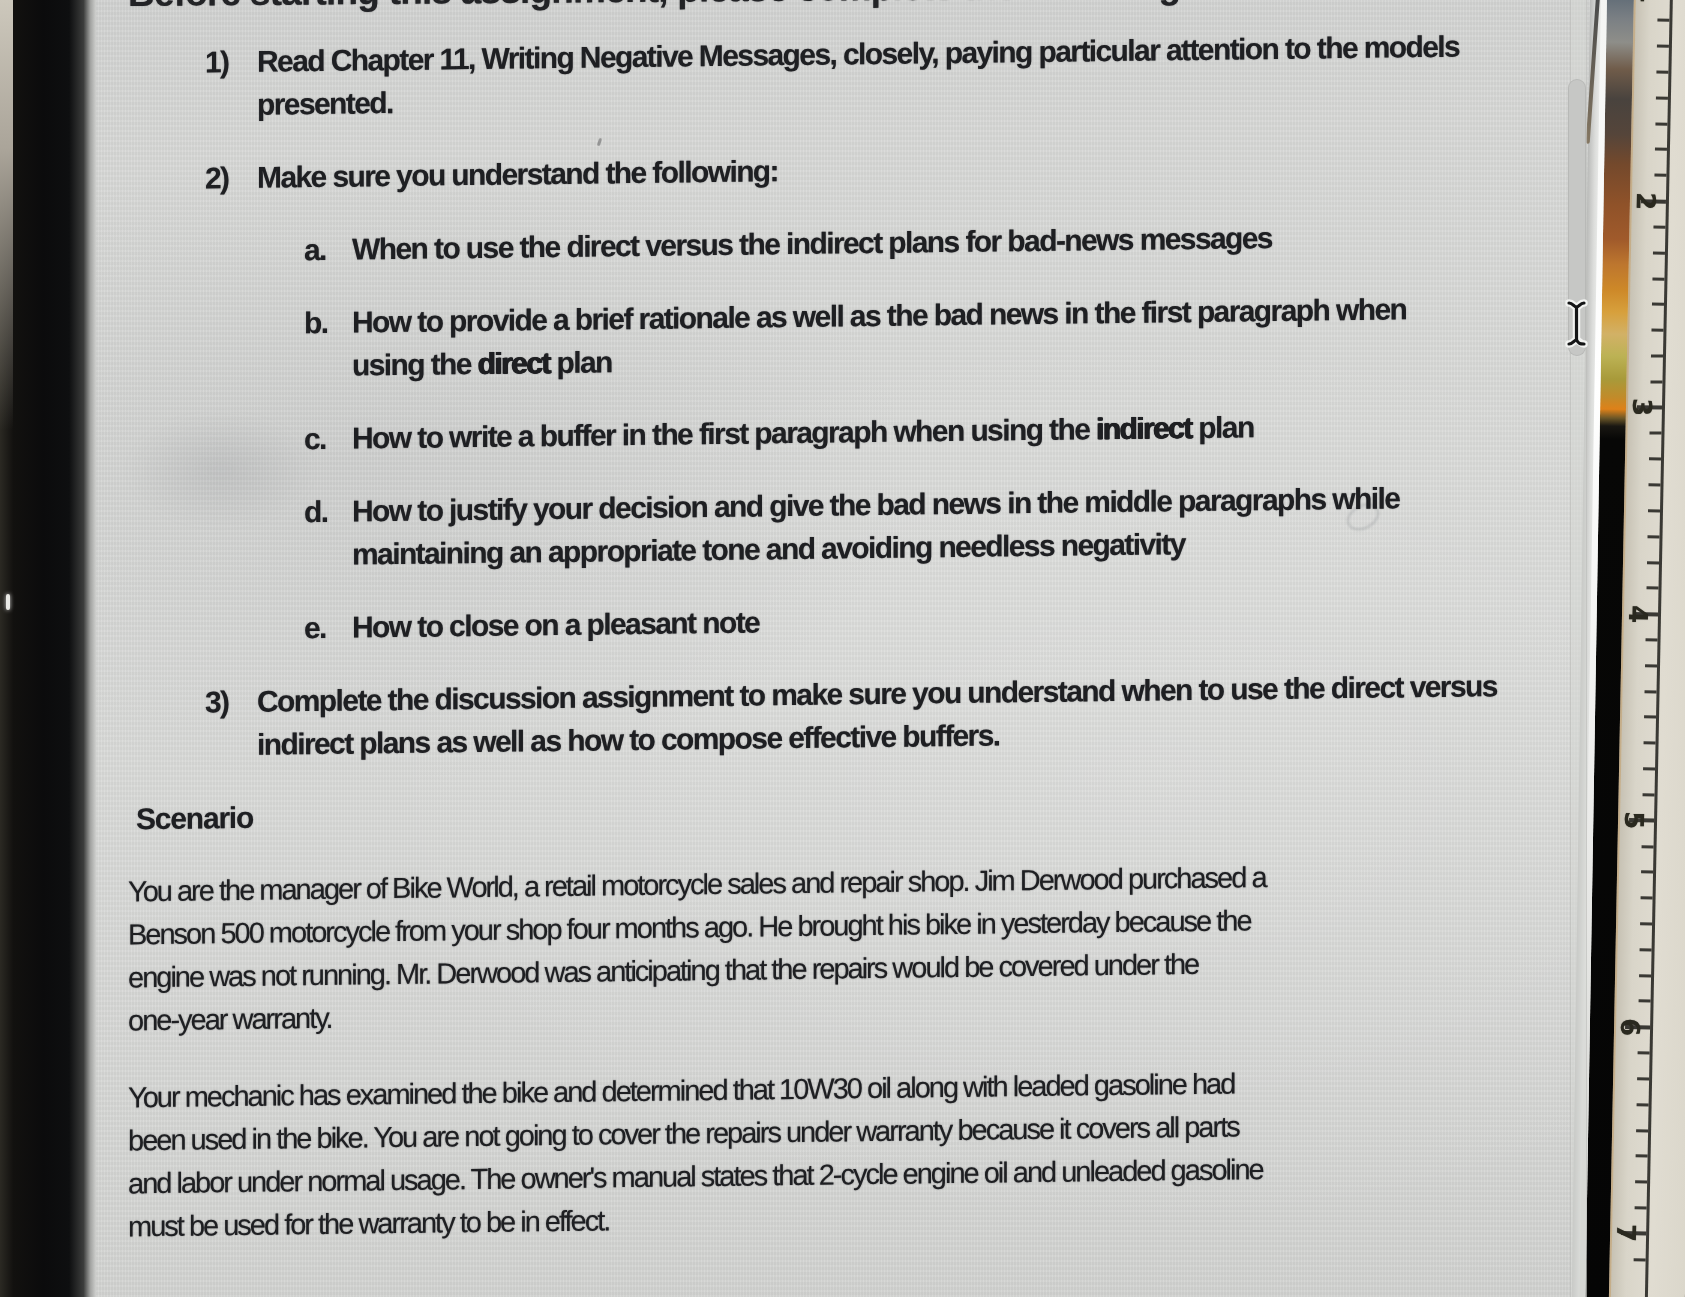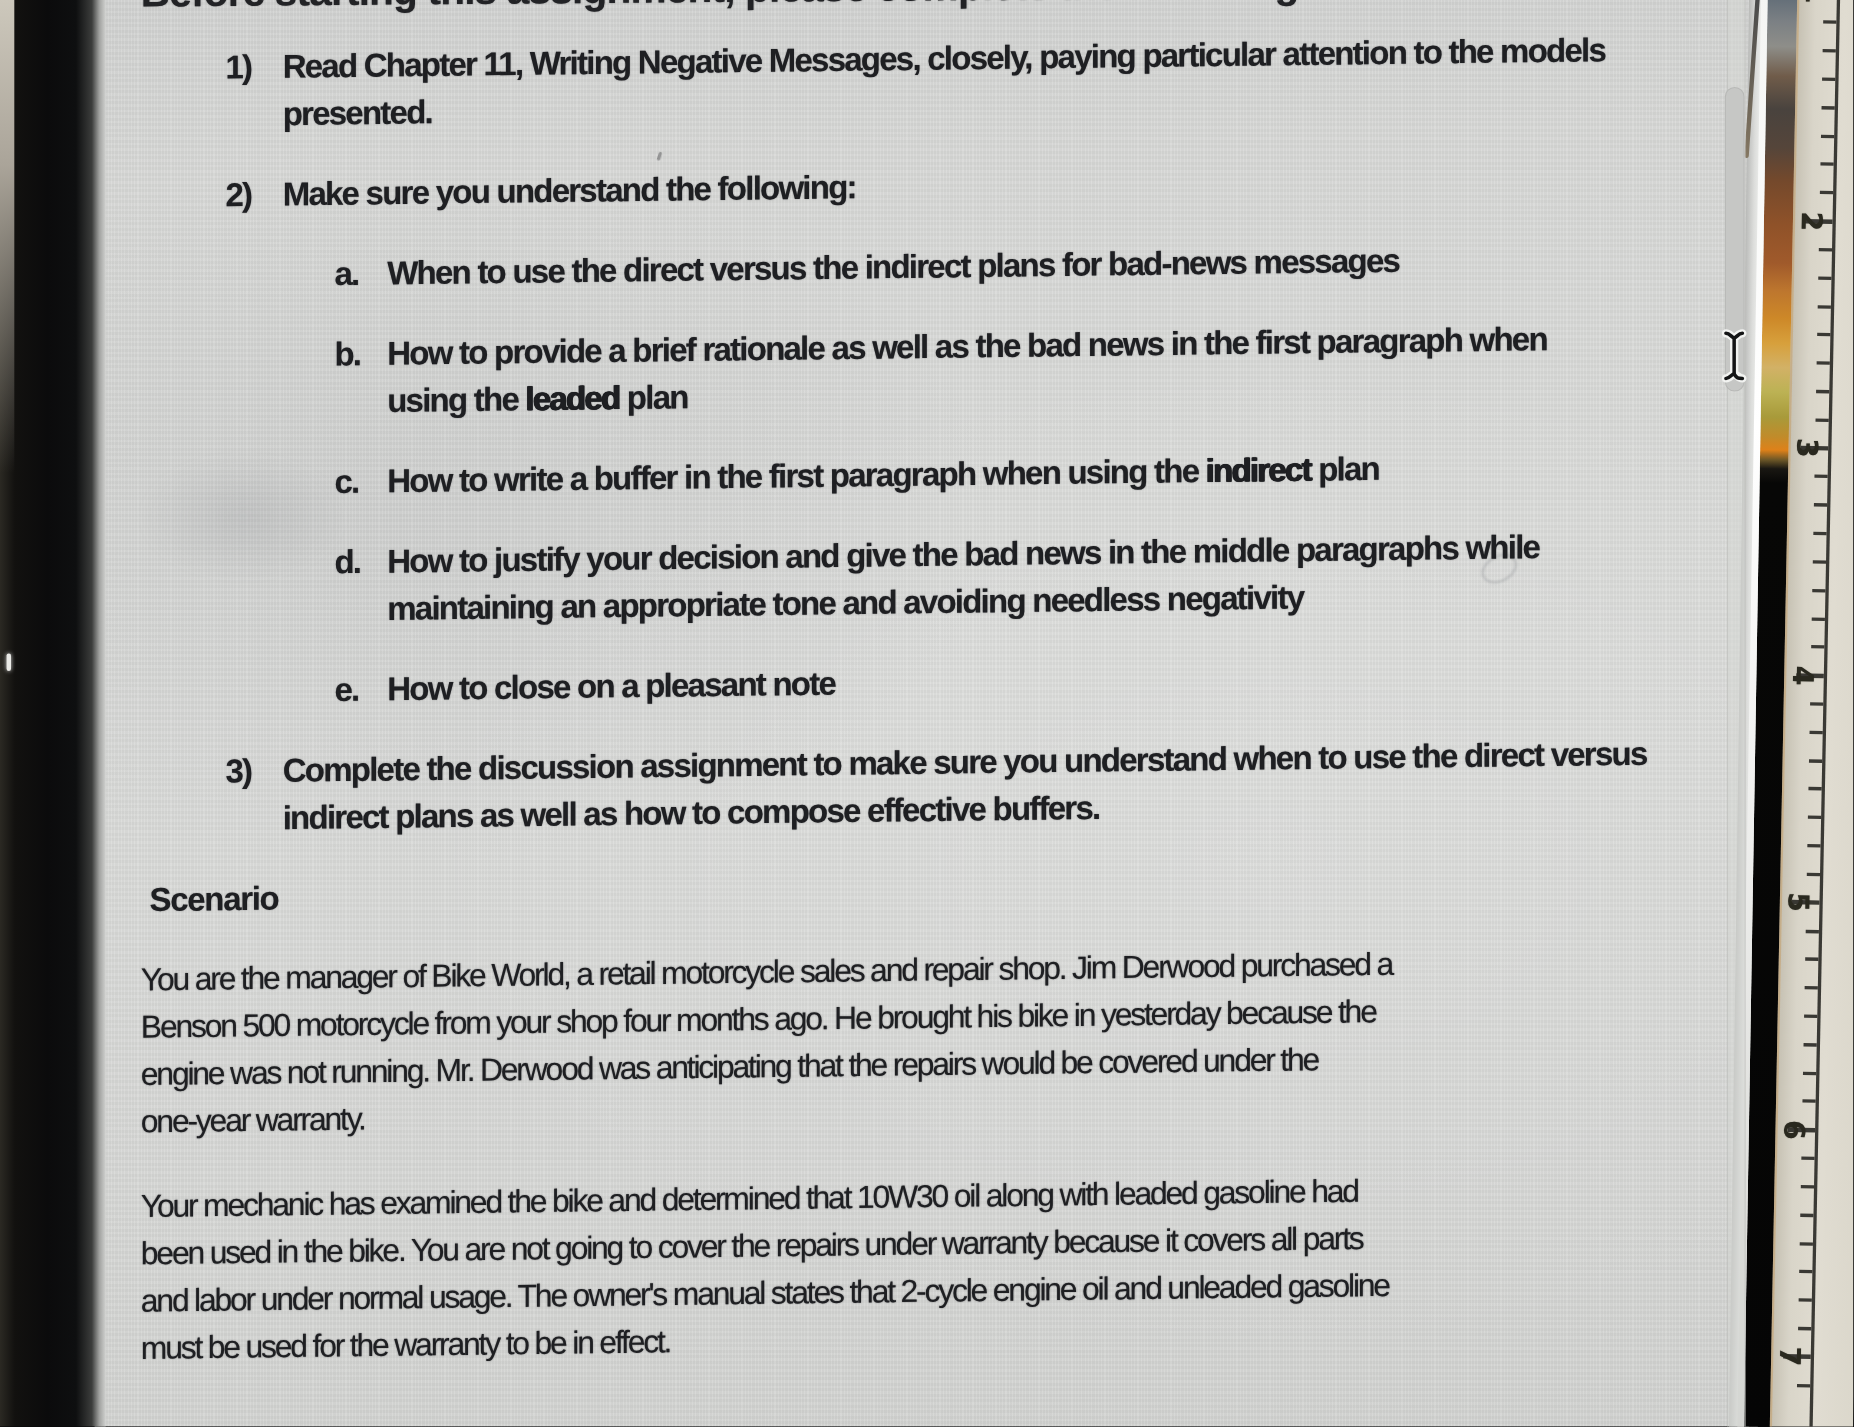--- a/index.html
+++ b/index.html
@@ -114,21 +114,21 @@
         <span class="marker">2)</span>
         <div class="line">Make sure you understand the following:</div>
       </div>
       <div class="block t-lettered">
         <span class="marker">a.</span>
         <div class="line">When to use the direct versus the indirect plans for bad-news messages</div>
       </div>
       <div class="block t-lettered">
         <span class="marker">b.</span>
         <div class="line">How to provide a brief rationale as well as the bad news in the first paragraph when</div>
-        <div class="line">using the <strong class="xb">leaded</strong> plan</div>
+        <div class="line">using the <strong class="xb">direct</strong> plan</div>
       </div>
       <div class="block t-lettered">
         <span class="marker">c.</span>
         <div class="line">How to write a buffer in the first paragraph when using the <strong class="xb">indirect</strong> plan</div>
       </div>
       <div class="block t-lettered">
         <span class="marker">d.</span>
         <div class="line">How to justify your decision and give the bad news in the middle paragraphs while</div>
         <div class="line">maintaining an appropriate tone and avoiding needless negativity</div>
       </div>

